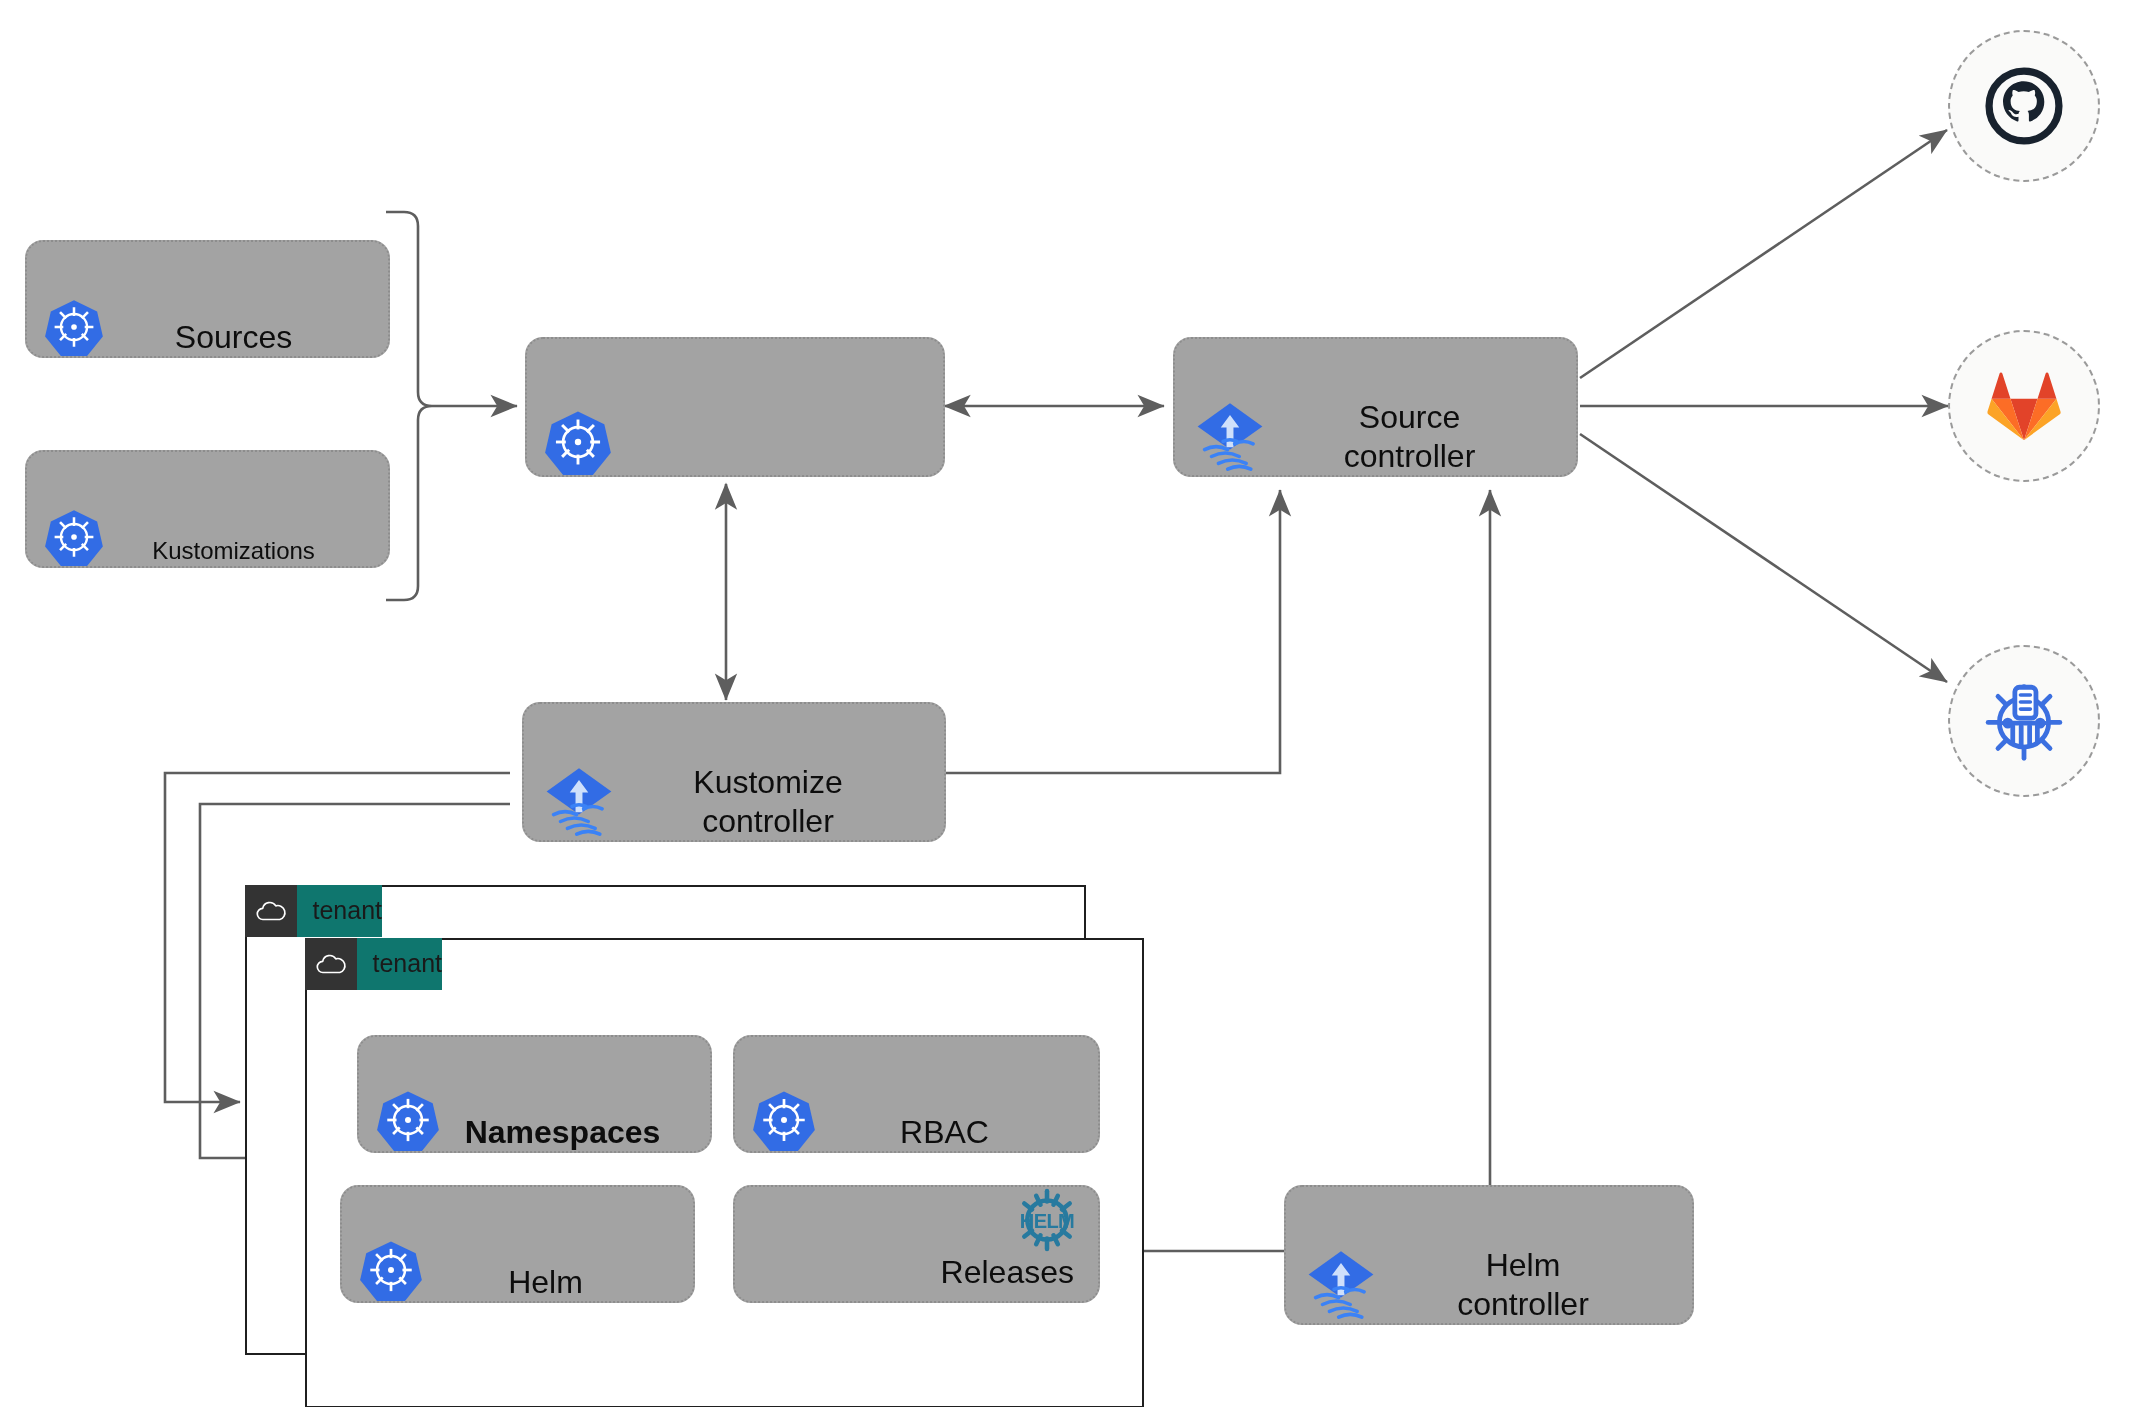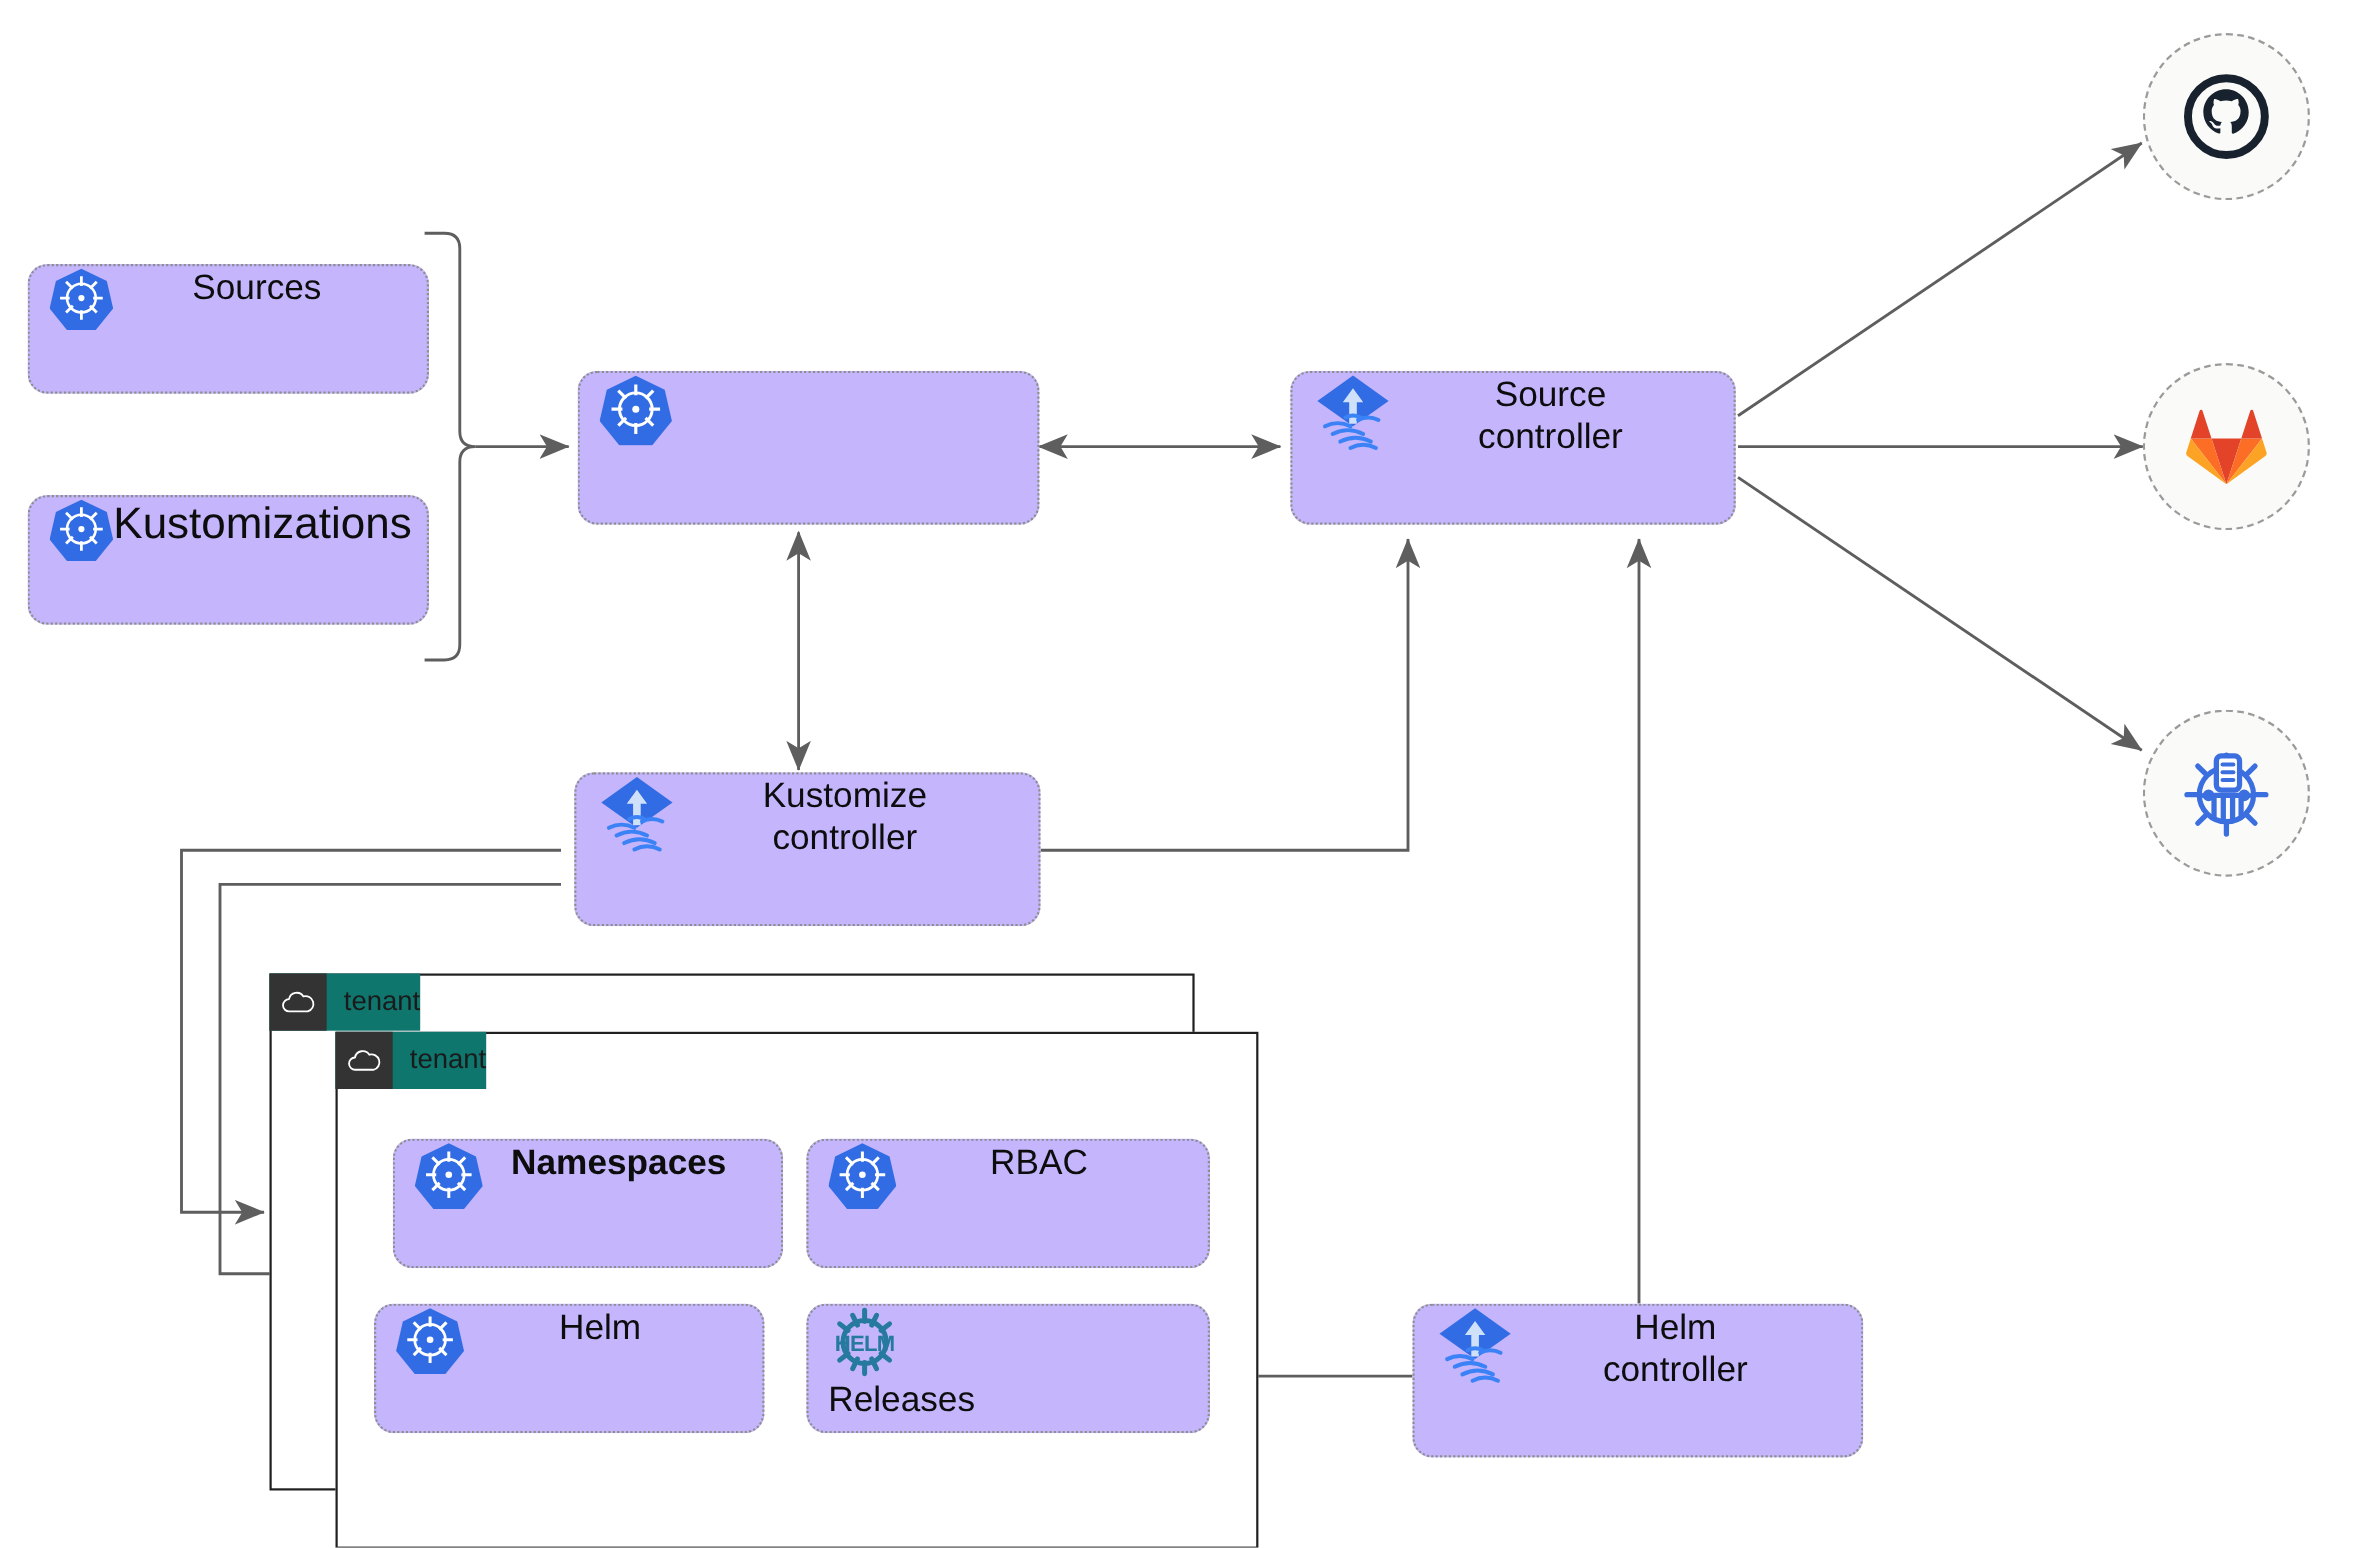--- a/index.html
+++ b/index.html
@@ -19,25 +19,25 @@
     position:absolute;
     left:0;top:0;
     width:2144px;height:1407px;
     pointer-events:none;
   }
 
   
   .node{
     position:absolute;
     box-sizing:border-box;
-    background:#c4b5fd;
+    background:#a3a3a3;
     border:2.5px dotted #8d8d8d;
     border-radius:18px;
     display:flex;
-    align-items:flex-start;
+    align-items:flex-end;
     padding:0 18px;
   }
   .node .ico{
     flex:0 0 auto;
     display:flex;
     align-items:center;
     justify-content:center;
   }
   .node .lbl{
     flex:1 1 auto;
@@ -241,21 +241,21 @@
     </span>
     <span class="lbl" style="font-size:32px;">Sources</span>
   </div>
 
   <div class="node" style="left:25px;top:450px;width:365px;height:118px;">
     <span class="ico">
       <svg width="58" height="58">
           <use href="#sym-k8s"></use>
         </svg>
     </span>
-    <span class="lbl" style="font-size:40px;">Kustomizations</span>
+    <span class="lbl" style="font-size:24px;">Kustomizations</span>
   </div>
 
   <div class="node" style="left:525px;top:337px;width:420px;height:140px;">
     <span class="ico">
       <svg width="66" height="66">
           <use href="#sym-k8s"></use>
         </svg>
     </span>
   </div>
 

